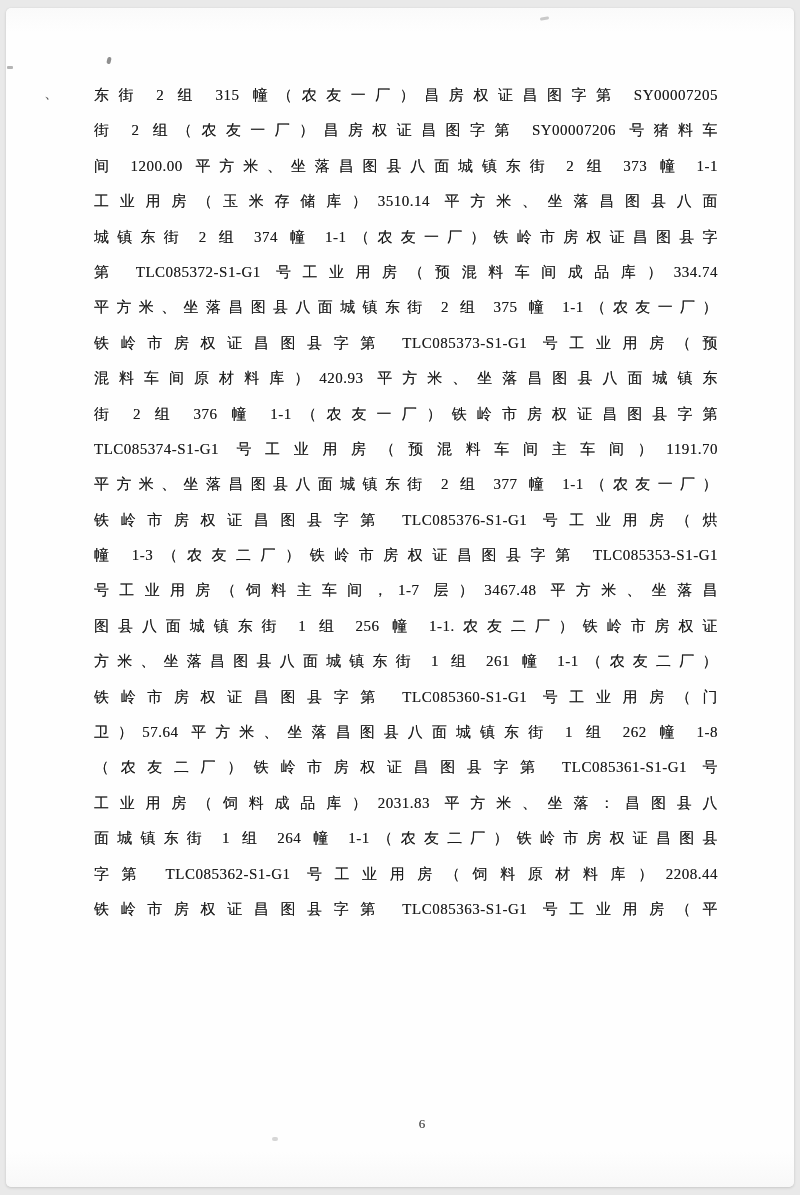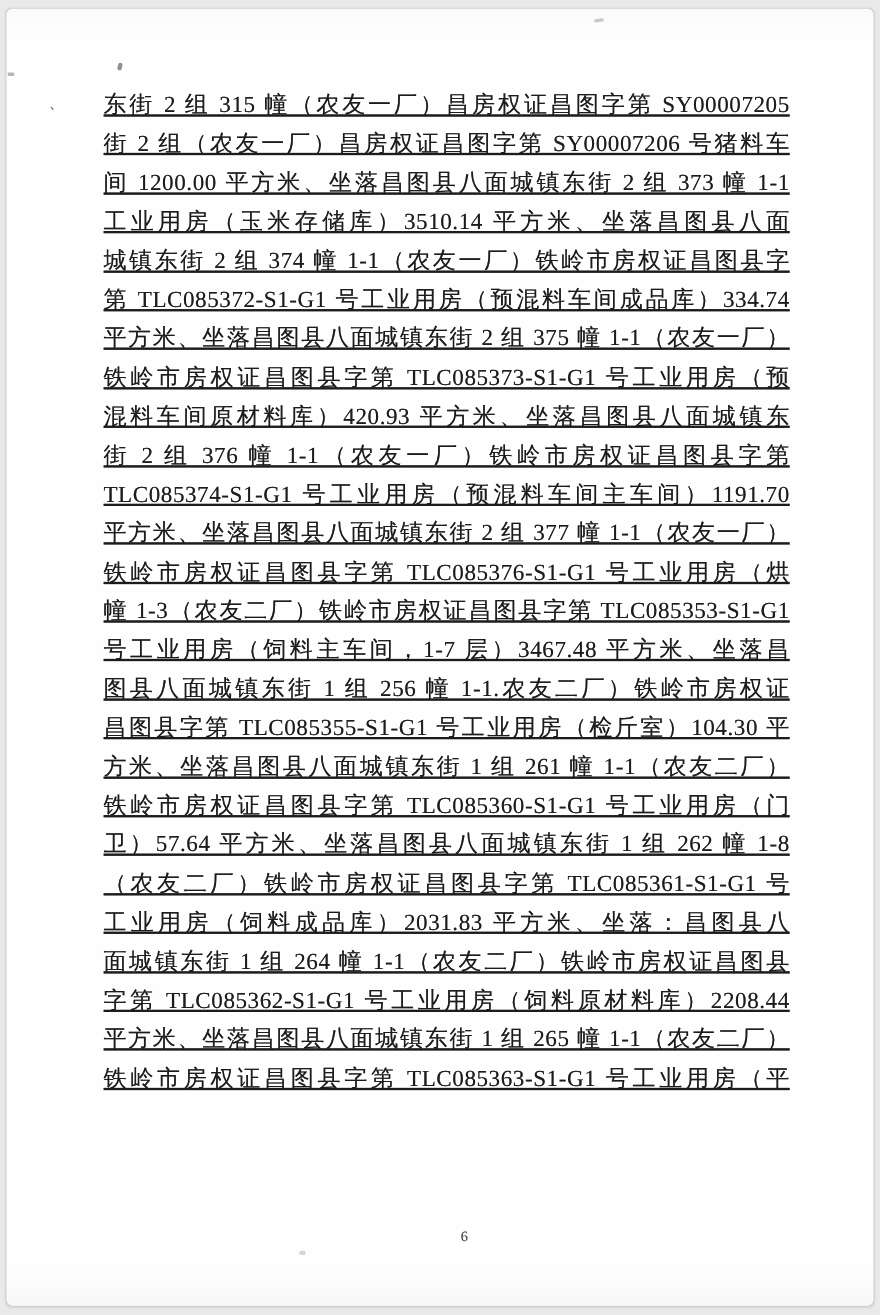--- a/index.html
+++ b/index.html
@@ -25,30 +25,29 @@
     box-shadow: 0 1px 3px rgba(0,0,0,0.14), 0 0 1px rgba(0,0,0,0.10);
   }
   .text-block {
     position: absolute;
     left: 88px;
     top: 70px;
     width: 624px;
     color: #1c1c1c;
   }
   .line {
-    font-size: 21px;
+    font-size: 15px;
     height: 35.4px;
     line-height: 35.4px;
     text-align: justify;
     text-align-last: justify;
     overflow: hidden;
     white-space: normal;
     text-shadow: 0 0 0.4px rgba(20,20,20,0.6);
     letter-spacing: 0.5px;
-    text-decoration: underline;
   }
   .page-number {
     position: absolute;
     left: 404px;
     top: 1108px;
     width: 24px;
     font-size: 13px;
     color: #4c4c4c;
     text-align: center;
     text-shadow: 0 0 0.4px rgba(40,40,40,0.5);
@@ -120,26 +119,24 @@
       <div class="line">平方米、坐落昌图县八面城镇东街 2 组 375 幢 1-1（农友一厂）</div>
       <div class="line">铁岭市房权证昌图县字第 TLC085373-S1-G1 号工业用房（预</div>
       <div class="line">混料车间原材料库）420.93 平方米、坐落昌图县八面城镇东</div>
       <div class="line">街 2 组 376 幢 1-1（农友一厂）铁岭市房权证昌图县字第</div>
       <div class="line">TLC085374-S1-G1 号工业用房（预混料车间主车间）1191.70</div>
       <div class="line">平方米、坐落昌图县八面城镇东街 2 组 377 幢 1-1（农友一厂）</div>
       <div class="line">铁岭市房权证昌图县字第 TLC085376-S1-G1 号工业用房（烘</div>
       <div class="line">幢 1-3（农友二厂）铁岭市房权证昌图县字第 TLC085353-S1-G1</div>
       <div class="line">号工业用房（饲料主车间，1-7 层）3467.48 平方米、坐落昌</div>
       <div class="line">图县八面城镇东街 1 组 256 幢 1-1.农友二厂）铁岭市房权证</div>
-      <div class="line">昌图县字第 TLC085355-S1-G1 号工业用房（检斤室）104.30 平</div>
       <div class="line">方米、坐落昌图县八面城镇东街 1 组 261 幢 1-1（农友二厂）</div>
       <div class="line">铁岭市房权证昌图县字第 TLC085360-S1-G1 号工业用房（门</div>
       <div class="line">卫）57.64 平方米、坐落昌图县八面城镇东街 1 组 262 幢 1-8</div>
       <div class="line">（农友二厂）铁岭市房权证昌图县字第 TLC085361-S1-G1 号</div>
       <div class="line">工业用房（饲料成品库）2031.83 平方米、坐落：昌图县八</div>
       <div class="line">面城镇东街 1 组 264 幢 1-1（农友二厂）铁岭市房权证昌图县</div>
       <div class="line">字第 TLC085362-S1-G1 号工业用房（饲料原材料库）2208.44</div>
-      <div class="line">平方米、坐落昌图县八面城镇东街 1 组 265 幢 1-1（农友二厂）</div>
       <div class="line">铁岭市房权证昌图县字第 TLC085363-S1-G1 号工业用房（平</div>
     </div>
 
   <div class="page-number">6</div>
 </div>
 
 </body></html>

